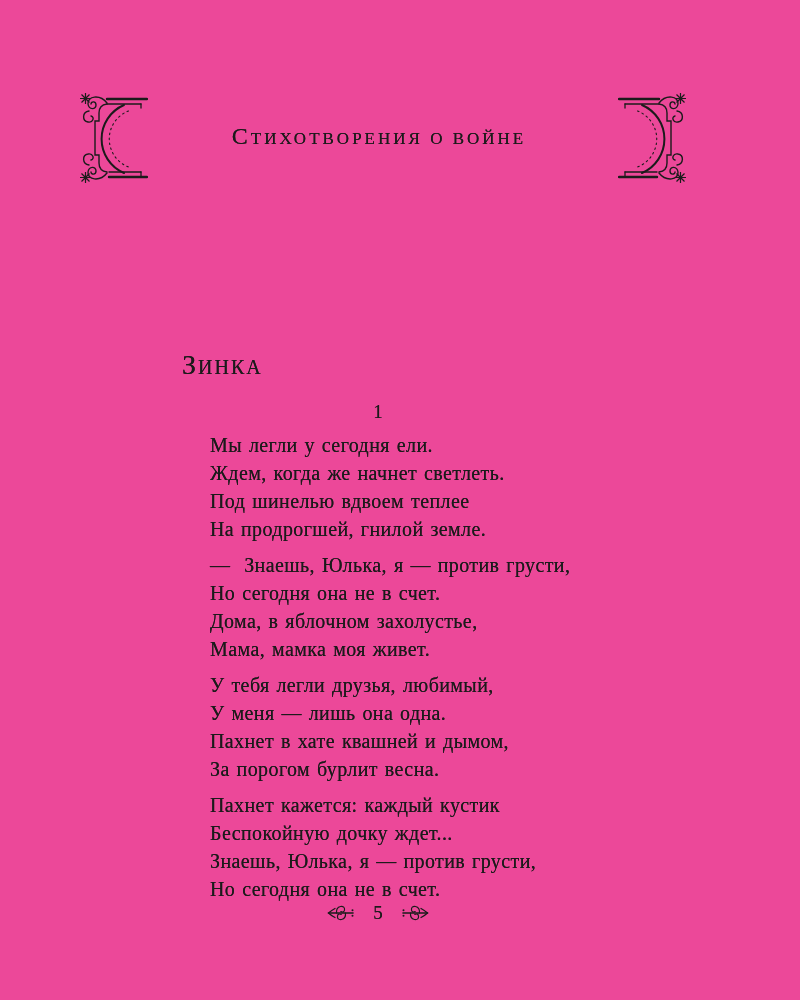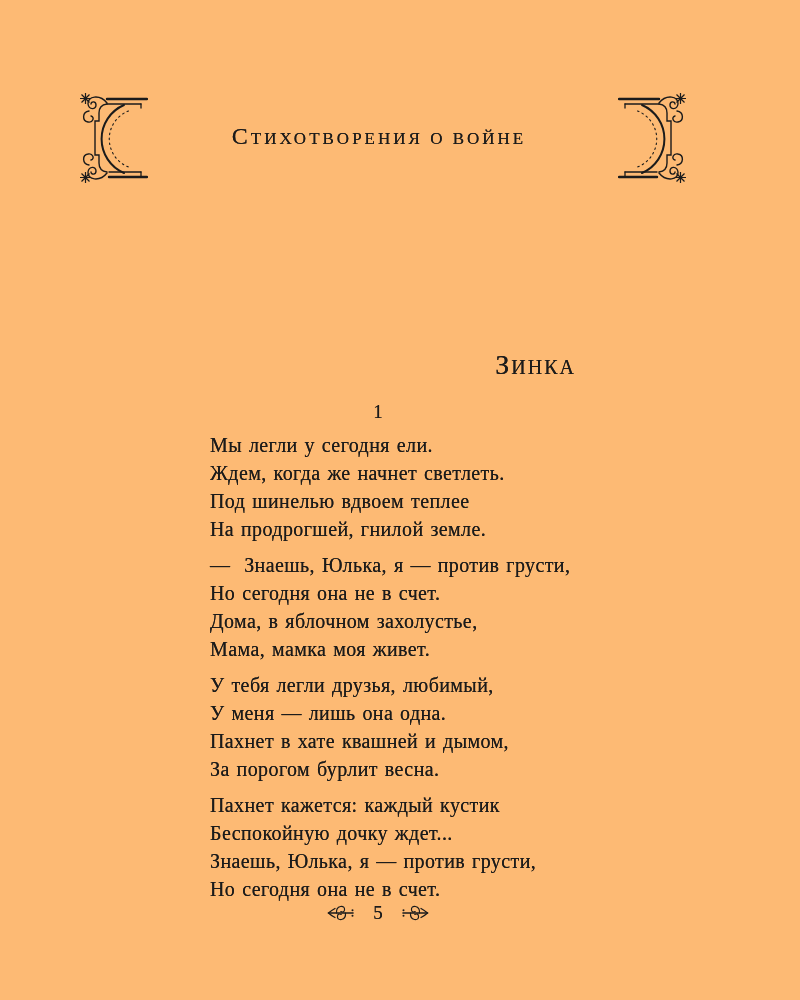--- a/index.html
+++ b/index.html
@@ -4,21 +4,21 @@
 <style>
   html, body {
     margin: 0; padding: 0;
     background: #ffffff;
     font-family: "Liberation Serif", "DejaVu Serif", serif;
     color: #1b1b1b;
   }
   .page {
     position: relative;
     width: 800px; height: 1000px;
-    background: #fdba74;
+    background: #ec4899;
     overflow: hidden;
   }
   .orn { position: absolute; top: 91px; width: 70px; height: 94px; }
   .orn-left  { left: 78px; }
   .orn-right { left: 618px; }
   .orn-right svg { transform: scaleX(-1); }
 
   .running-head {
     position: absolute;
     left: 180px; top: 123px; width: 398px;
@@ -26,23 +26,23 @@
     font-size: 17px;
     letter-spacing: 3px;
     text-transform: uppercase;
     text-shadow: 0 0 0.6px rgba(20,20,20,0.85);
     white-space: nowrap;
   }
   .running-head::first-letter { font-size: 24px; }
 
   .poem-title {
     position: absolute;
-    left: 176px; top: 349px; width: 400px;
+    left: 182px; top: 349px; width: 400px;
     margin: 0;
-    text-align: right;
+    text-align: left;
     font-size: 20px;
     font-weight: normal;
     letter-spacing: 2px;
     text-transform: uppercase;
     text-shadow: 0 0 0.6px rgba(20,20,20,0.85);
   }
   .poem-title::first-letter { font-size: 28px; }
 
   .section-number {
     position: absolute;

